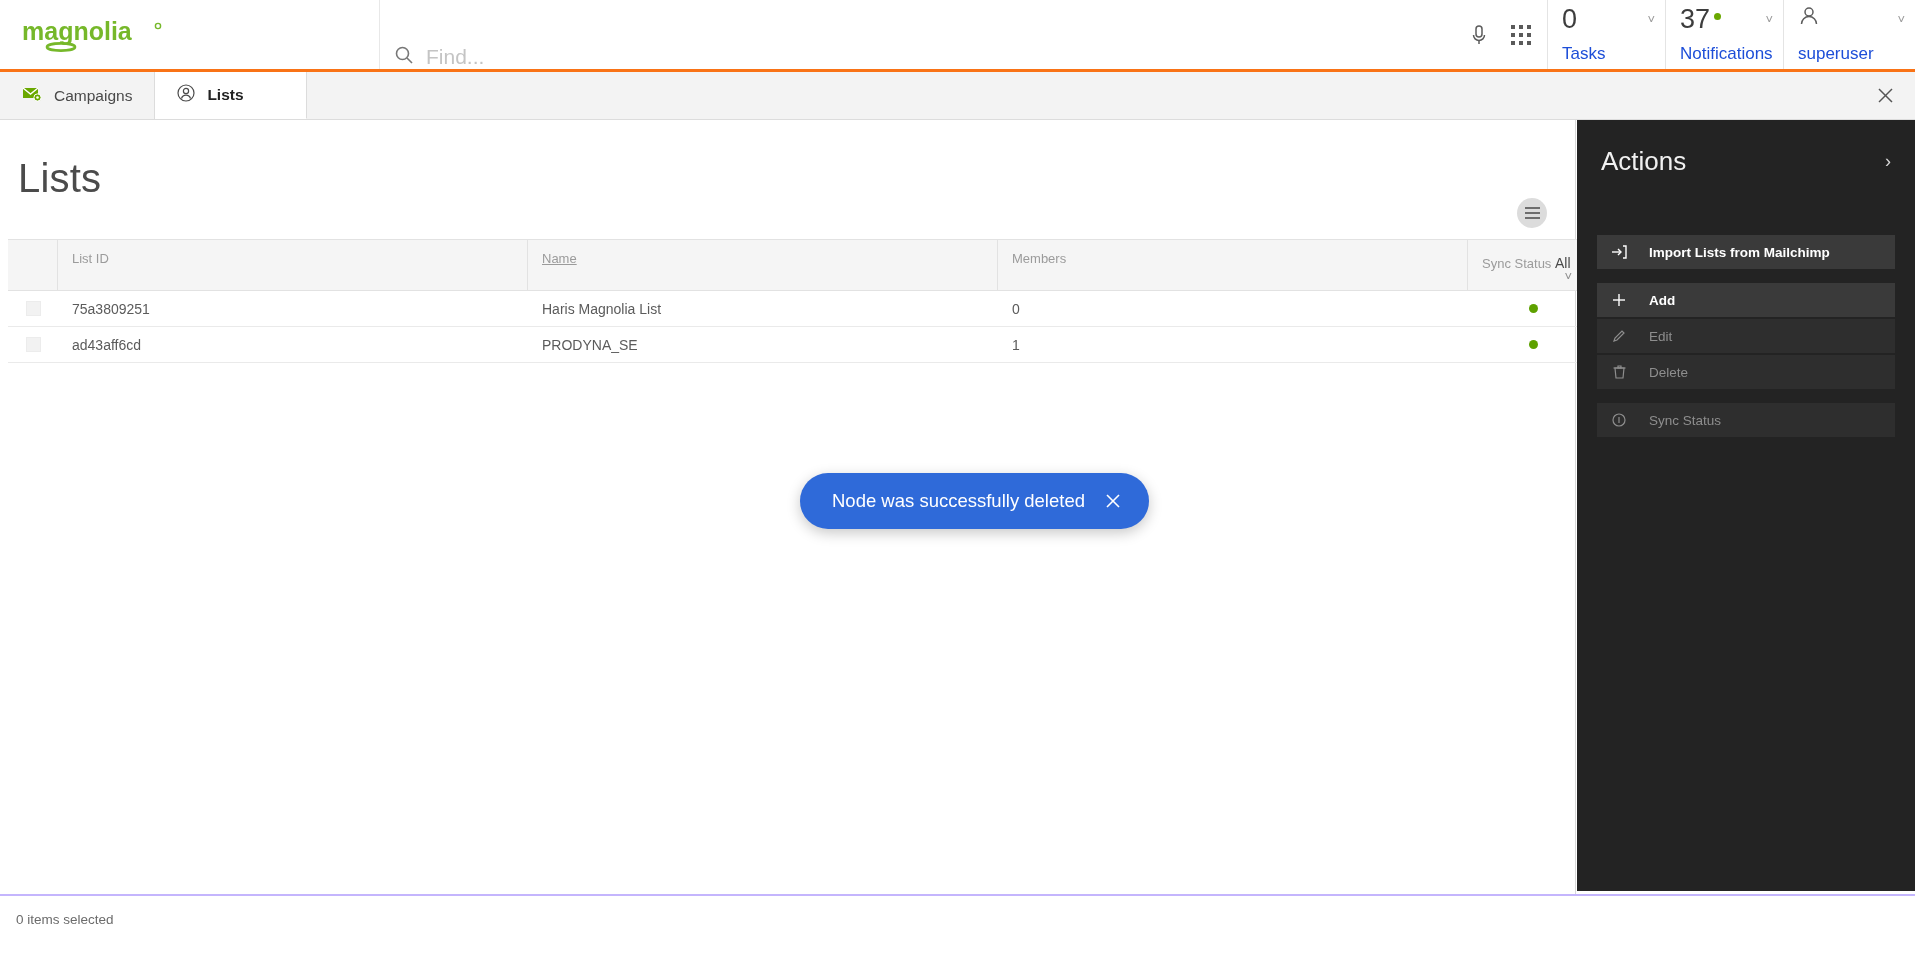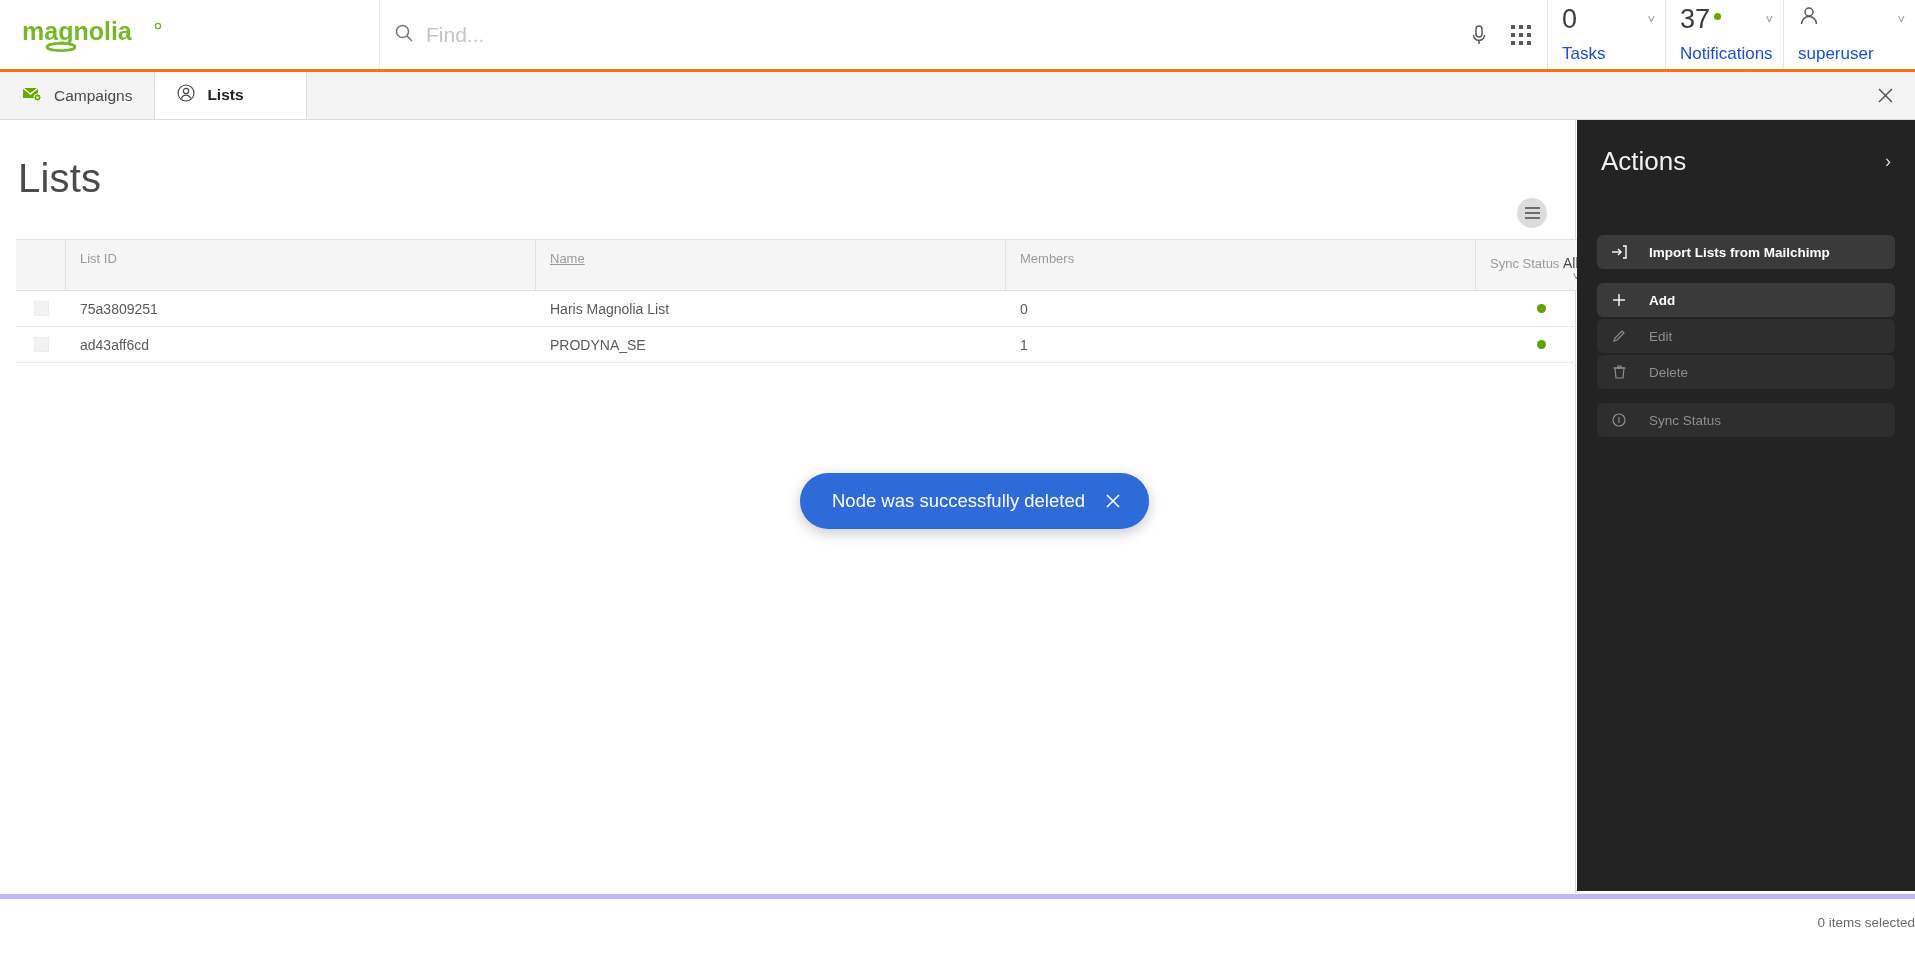--- a/index.html
+++ b/index.html
@@ -15,21 +15,21 @@
   .topbar {
     position: absolute; top: 0; left: 0; width: 1915px; height: 72px;
     background: #fff; border-bottom: 3px solid #f97316;
     display: flex; align-items: stretch;
   }
   .logo-zone {
     width: 380px; display: flex; align-items: center; padding-left: 22px;
     border-right: 1px solid #e8e8e8;
   }
   .logo { display: block; }
-  .search-zone { flex: 1; display: flex; align-items: center; padding-left: 14px; }
+  .search-zone { flex: 1; display: flex; align-items: flex-end; padding-left: 14px; }
   .search-icon { margin-right: 12px; }
   .search-input {
     border: none; outline: none; font-size: 21px; color: #444;
     font-family: "Liberation Sans", sans-serif; width: 600px; background: transparent;
   }
   .search-input::placeholder { color: #c4c4c4; }
   .top-icons { display: flex; align-items: center; gap: 22px; padding: 0 16px; }
   .icon-btn { cursor: pointer; display: flex; align-items: center; }
   .grid-icon { display: grid; grid-template-columns: repeat(3, 4px); grid-gap: 4px; }
   .grid-icon i { width: 4px; height: 4px; background: #5a5a5a; display: block; }
@@ -79,21 +79,21 @@
   }
   .view-toggle {
     position: absolute; right: 28px; top: 78px;
     width: 30px; height: 30px; border-radius: 50%; background: #dcdcdc;
     display: flex; flex-direction: column; align-items: center; justify-content: center;
     gap: 3px; cursor: pointer;
   }
   .view-toggle i { width: 15px; height: 2px; background: #6d6d6d; display: block; }
 
   
-  .table { position: absolute; top: 119px; left: 16px; width: 1576px; }
+  .table { position: absolute; top: 119px; left: 8px; width: 1576px; }
   .thead {
     display: flex; height: 52px; background: #f5f5f5;
     border-top: 1px solid #e2e2e2; border-bottom: 1px solid #e2e2e2;
   }
   .th {
     font-size: 13px; color: #9b9b9b; padding: 11px 0 0 14px;
     border-right: 1px solid #e2e2e2; position: relative;
   }
   .th.cb { width: 50px; padding-left: 0; }
   .th.c1 { width: 470px; }
@@ -135,30 +135,30 @@
   .actions-head {
     display: flex; align-items: center; justify-content: space-between;
     padding: 26px 24px 0 24px;
   }
   .actions-title { font-size: 26px; color: #f0f0f0; font-weight: 300; }
   .actions-collapse { color: #d8d8d8; font-size: 18px; cursor: pointer; }
   .actions-list { margin-top: 58px; padding: 0 20px; }
   .action-item {
     display: flex; align-items: center; gap: 22px;
     height: 34px; padding-left: 14px; margin-bottom: 2px;
-    background: #2e2e2e; color: #8e8e8e; font-size: 13.5px; cursor: default; border-radius: 6px;
+    background: #2e2e2e; color: #8e8e8e; font-size: 13.5px; cursor: default;
   }
   .action-item.enabled { background: #3a3a3a; color: #ffffff; font-weight: bold; cursor: pointer; }
   .action-item .a-icon { width: 16px; display: flex; align-items: center; justify-content: center; }
   .action-gap { height: 12px; }
 
   
   .footer {
     position: absolute; top: 894px; left: 0; width: 1915px; height: 70px;
-    background: #fff; border-top: 5px solid #c4b5fd; text-align: right;
+    background: #fff; border-top: 2px solid #c4b5fd;
   }
   .footer-text { font-size: 13.5px; color: #6b6b6b; padding: 16px 0 0 16px; }
 </style>
 </head>
 <body>
 
 <div class="app">
 
   <div class="topbar">
 

